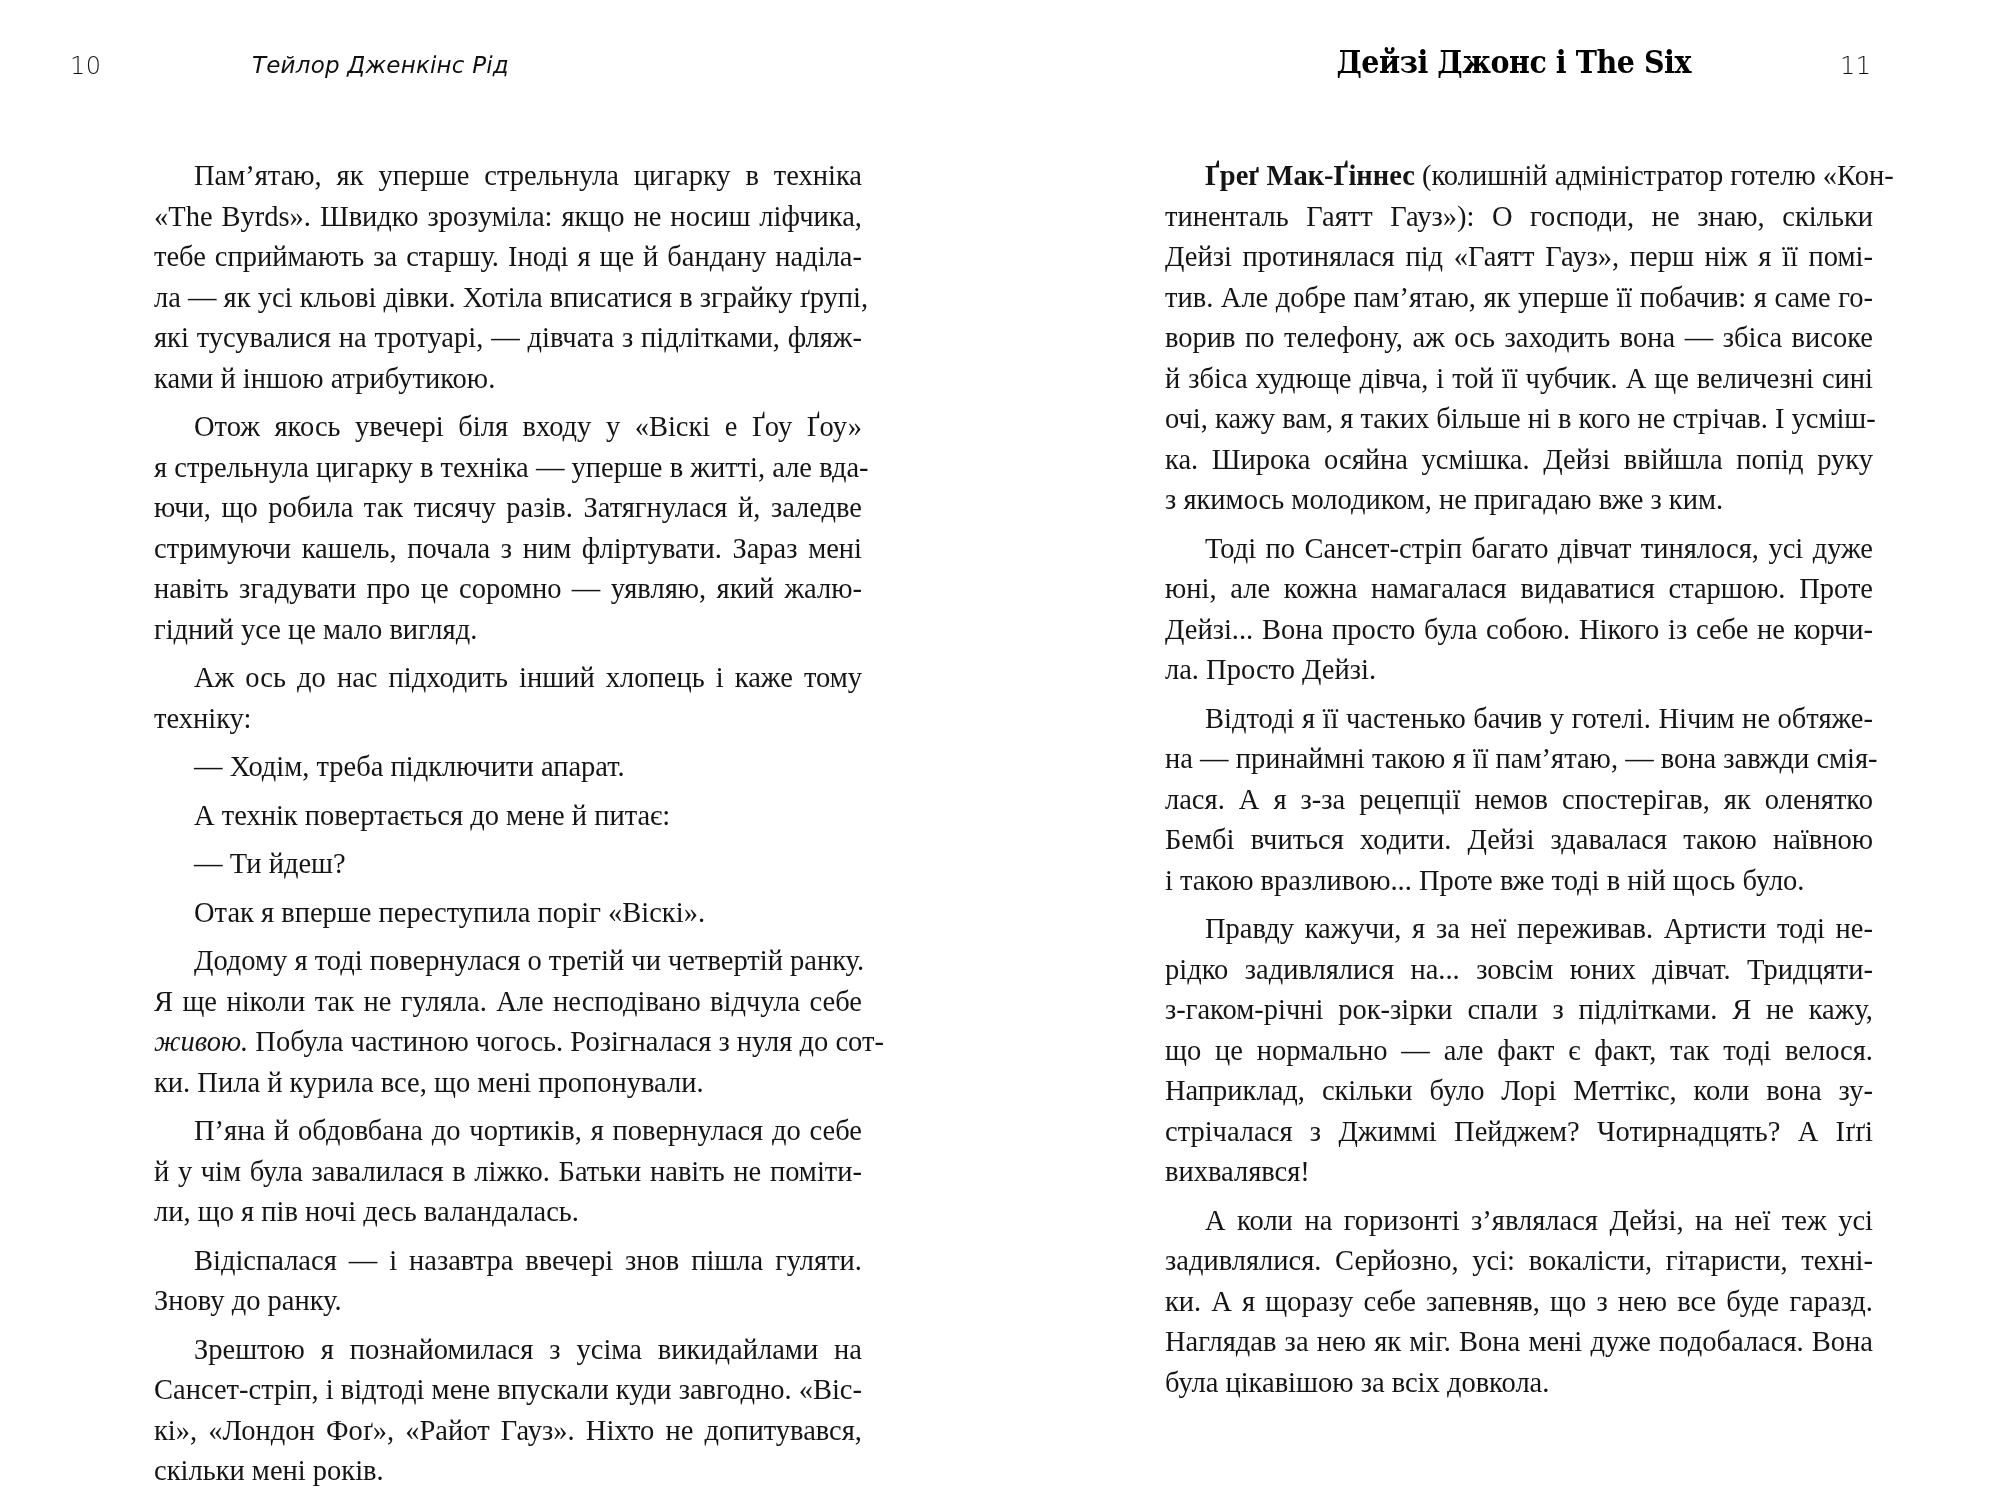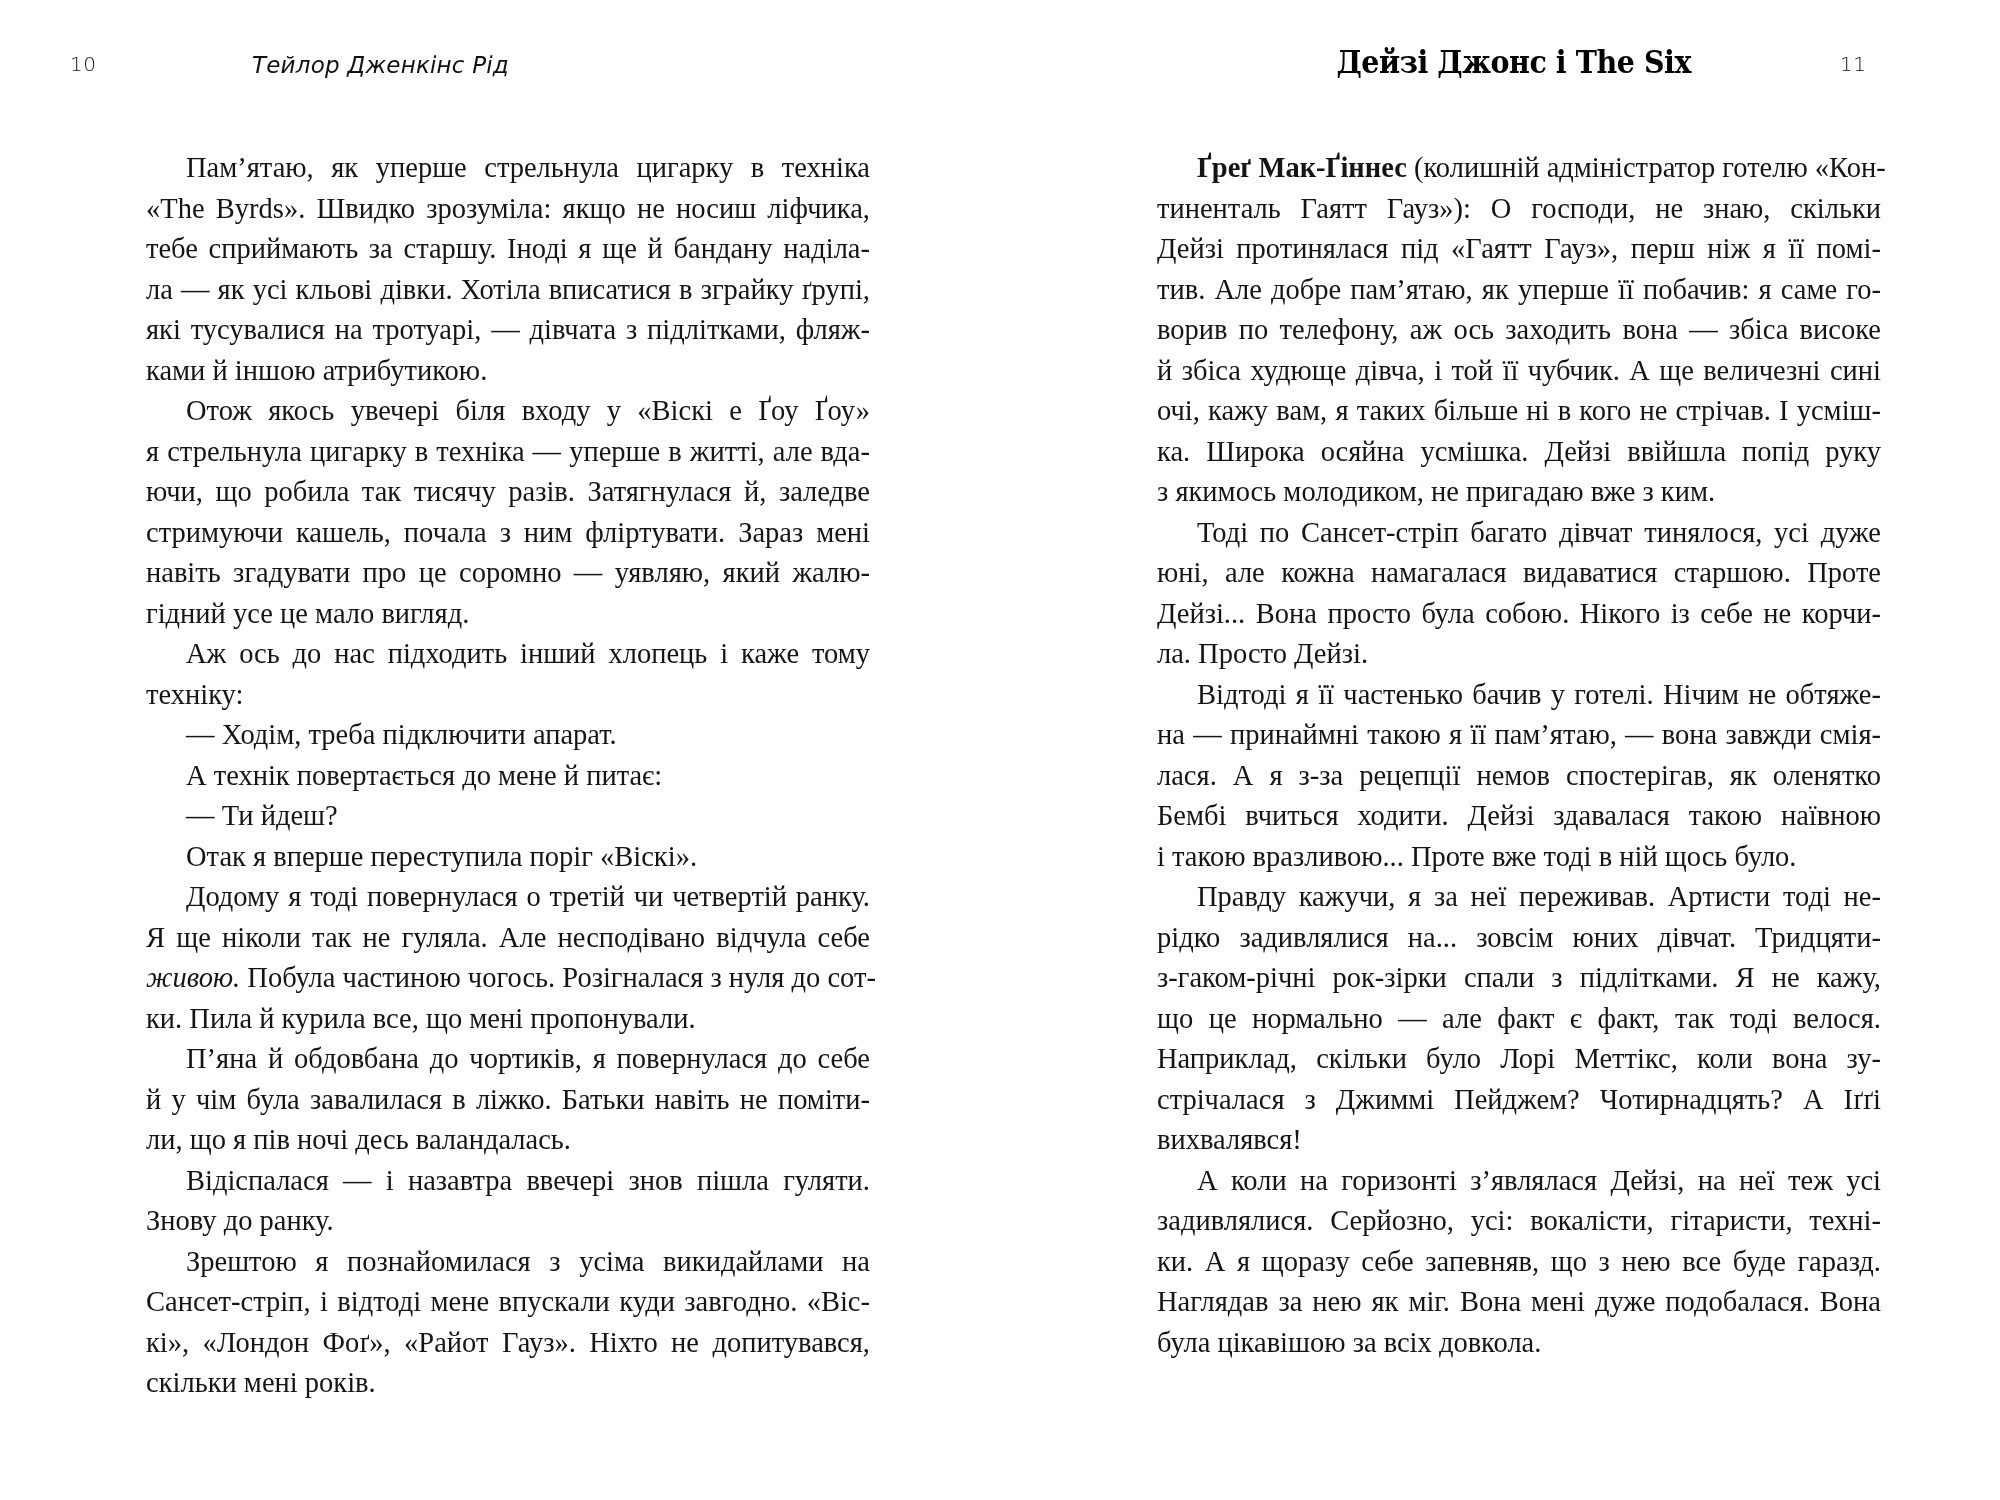--- a/index.html
+++ b/index.html
@@ -24,21 +24,21 @@
     top: 0;
     height: 1500px;
   }
   .page-left { left: 0; width: 1000px; }
   .page-right { left: 976px; width: 1000px; }
 
   .folio {
     position: absolute;
     top: 52px;
     font-family: "DejaVu Sans", sans-serif;
-    font-size: 20px;
+    font-size: 24px;
     font-weight: 300;
     letter-spacing: 0.5px;
     color: #111;
   }
   .running-head-author {
     position: absolute;
     top: 52px;
     font-family: "DejaVu Sans", sans-serif;
     font-size: 23px;
     color: #111;
@@ -65,21 +65,21 @@
     font-size: 28.5px;
     line-height: 40.5px;
     color: #151515;
     text-align: justify;
     hyphens: manual;
   }
   .page-left .text-block { left: 106px; }
   .page-right .text-block { left: 141px; }
 
   .para {
-    margin: 0;
+    margin: 8px;
     text-indent: 40px;
   }
   .line {
     display: block;
     white-space: nowrap;
     text-align: justify;
     text-align-last: justify;
     height: 40.5px;
   }
   .line.last {

